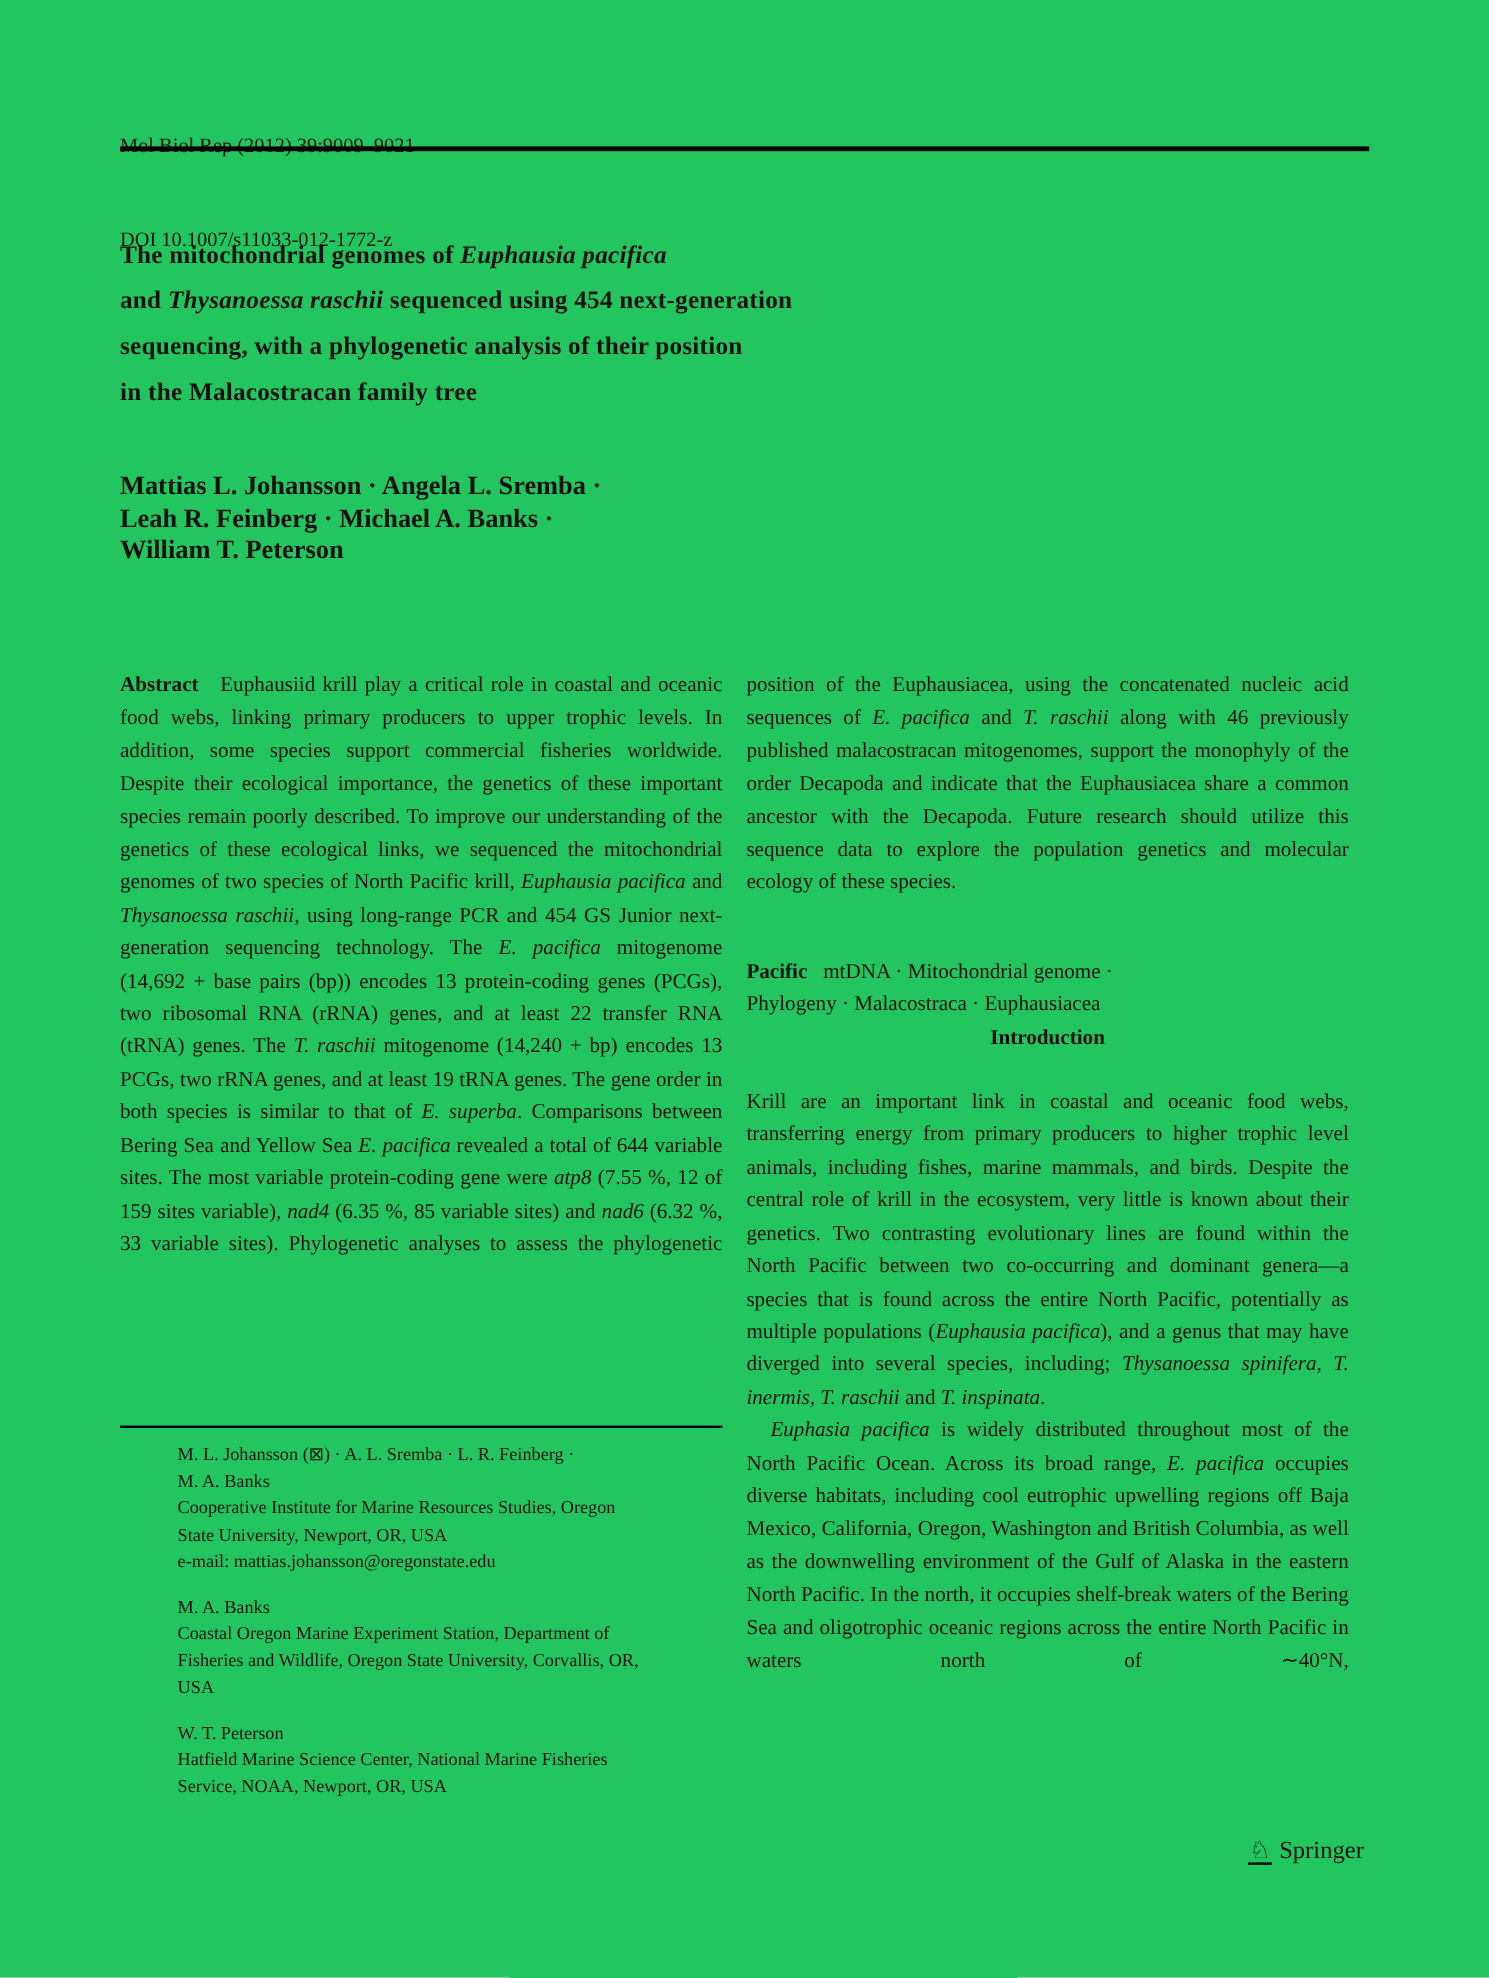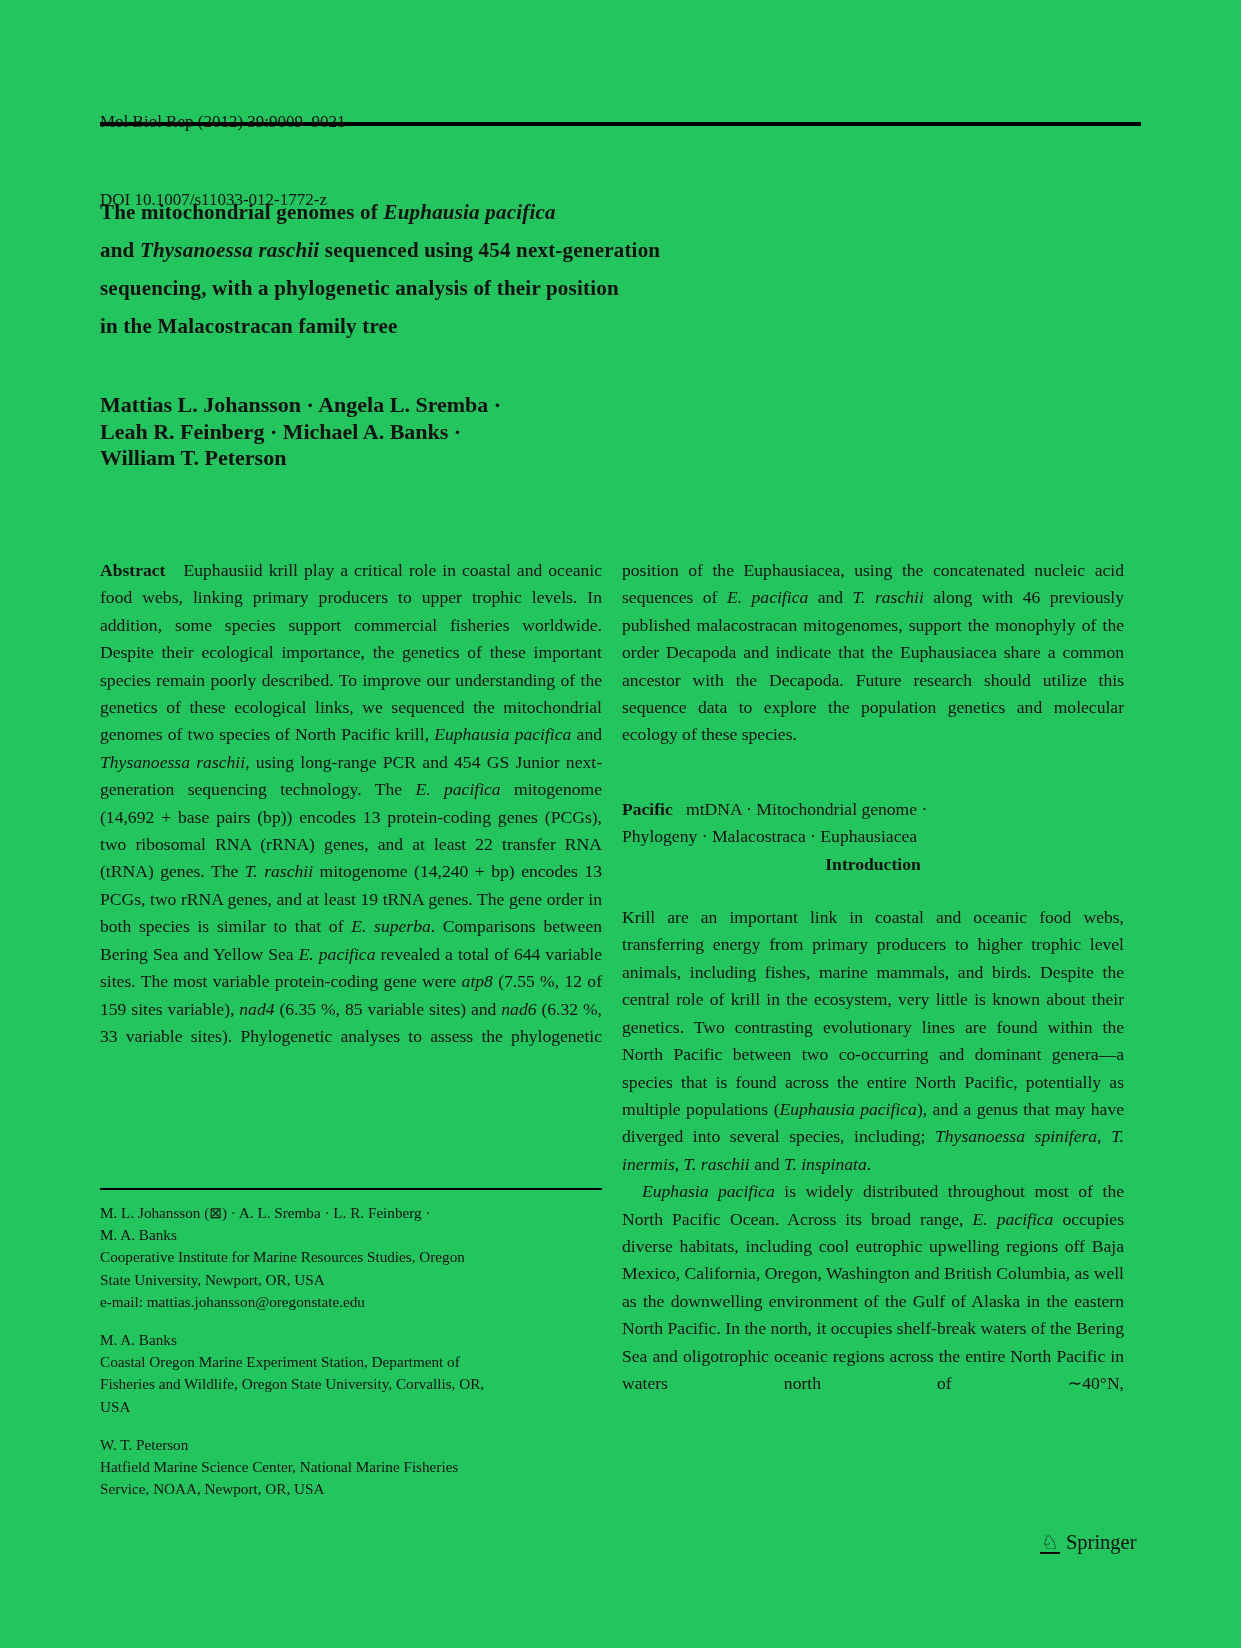--- a/index.html
+++ b/index.html
@@ -34,21 +34,21 @@
   .fill-just{text-align-last:justify;}
   .it{font-style:italic;}
   .bd{font-weight:bold;}
   .keywords-block{margin-top:47px;}
   .intro-heading{margin-top:47px;font-weight:bold;font-size:17.6px;text-align:center;}
   .intro-para1{margin-top:26px;}
   .intro-para2{text-indent:20px;}
   
   .footnote-rule{left:100px;top:1188px;width:502px;height:2px;background:#000;}
   .footnotes{left:100px;top:1202px;width:502px;font-size:15.2px;line-height:22.2px;}
-  .footnote-block{white-space:pre-wrap;margin-bottom:16px;}
+  .footnote-block{white-space:pre-wrap;margin-bottom:16px;margin-left:48px;}
   
   .springer-logo{left:1040px;top:1531px;width:101px;display:flex;align-items:baseline;gap:6px;font-size:20.5px;}
   .knight{font-size:20px;line-height:20px;border-bottom:2px solid #000;padding:0 1px 0 1px;}
 </style>
 </head>
 <body>
 
 <div class="page">
 
   <div class="abs journal-head">

